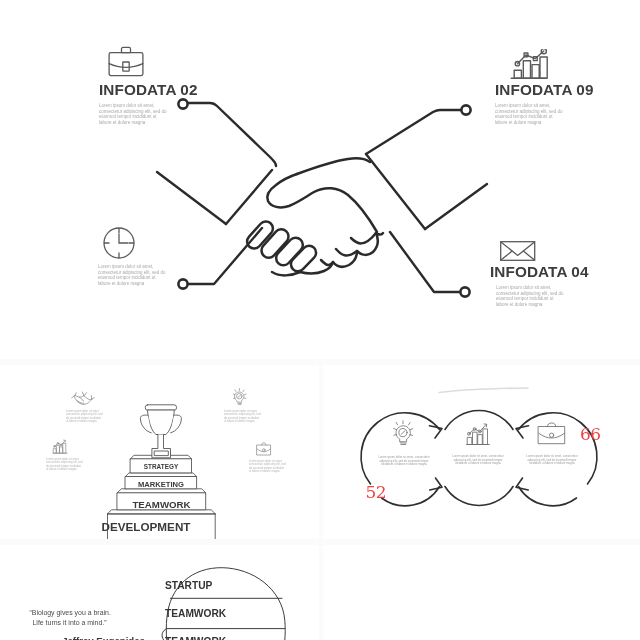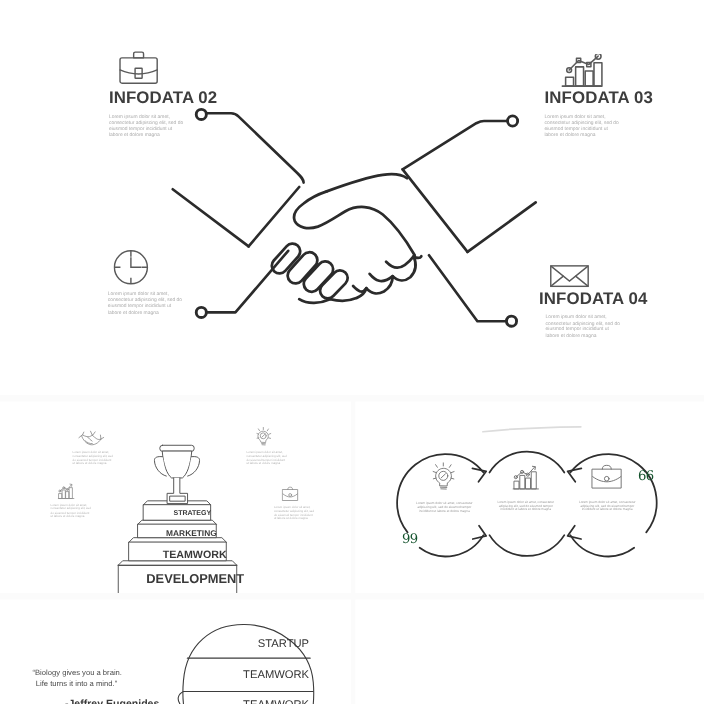--- a/index.html
+++ b/index.html
@@ -25,46 +25,46 @@
   .info-03 .info-title{margin-top:1px;}
   .info-01{left:92px;top:226px;}
   .info-01 .info-ico{margin-left:11px;height:32px;}
   .info-01 .info-title{margin-top:6px;}
   .info-01 .info-body{margin-left:6px;}
   .info-04{left:490px;top:226px;}
   .info-04 .info-ico{margin-left:10px;height:32px;padding-top:15px;box-sizing:border-box;}
   .info-04 .info-title{margin-top:6px;}
   .info-04 .info-body{margin-left:6px;}
   .ml-svg{position:absolute;left:0;top:0;}
-  .step-lbl{position:absolute;font-weight:bold;color:#3a3a3a;text-align:right;white-space:nowrap;line-height:1;}
+  .step-lbl{position:absolute;font-weight:bold;color:#3a3a3a;text-align:center;white-space:nowrap;line-height:1;}
   .s-strategy{left:130px;top:98.5px;width:62px;font-size:6.4px;}
   .s-marketing{left:125px;top:116px;width:72px;font-size:7.6px;}
   .s-teamwork{left:117px;top:135px;width:89px;font-size:9.7px;}
-  .s-development{left:112px;top:155.5px;width:110px;font-size:11.7px;}
+  .s-development{left:91px;top:155.5px;width:110px;font-size:11.7px;}
   .sideit{position:absolute;}
   .sk{display:block;}
   .sk-body{font-size:2.7px;line-height:3.35px;color:#b4b4b4;width:38px;margin-top:4px;}
   .si-a{left:71px;top:26px;}
   .si-a .sk-body{margin-left:-5px;}
   .si-b{left:233px;top:23px;}
   .si-b .sk-body{margin-left:-9px;}
   .si-c{left:52px;top:74px;}
   .si-c .sk-body{margin-left:-6px;}
   .si-d{left:256px;top:77px;}
   .si-d .sk-body{margin-left:-7px;}
   .mr-svg{position:absolute;left:0;top:0;}
   .doodle-title{position:absolute;left:121.5px;top:9.8px;font-size:12.9px;font-weight:bold;color:#3a3a3a;letter-spacing:-0.35px;white-space:nowrap;line-height:1;}
   .cyc{position:absolute;width:80px;text-align:center;}
   .cyc-ico{display:block;margin:0 auto;}
   .cyc-body{font-size:2.9px;line-height:3.6px;color:#9c9c9c;margin-top:9px;padding:0 9px;}
-  .qm{position:absolute;font-family:"DejaVu Serif",serif;font-size:12px;color:#14532d;line-height:1;letter-spacing:-0.6px;}
+  .qm{position:absolute;font-family:"DejaVu Serif",serif;font-size:17px;color:#ef4444;line-height:1;letter-spacing:-0.6px;}
   .qm-left{left:42.5px;top:119px;}
   .qm-right{left:257px;top:61px;}
   .bl-svg{position:absolute;left:0;top:0;}
-  .dome-lbl{position:absolute;font-weight:normal;color:#333;text-align:right;white-space:nowrap;line-height:1;}
+  .dome-lbl{position:absolute;font-weight:bold;color:#333;text-align:left;white-space:nowrap;line-height:1;}
   .dl-startup{left:165px;top:35.5px;width:116px;font-size:10.2px;}
   .dl-business{left:165px;top:63.5px;width:116px;font-size:10.2px;}
   .dl-teamwork{left:165px;top:92px;width:116px;font-size:10.2px;}
   .quote-text{position:absolute;left:29.5px;top:63px;font-size:6.95px;line-height:10.3px;color:#4a4a4a;white-space:nowrap;}
   .quote-text .q2{margin-left:3px;}
   .quote-author{position:absolute;left:59px;top:90.5px;font-size:9.6px;font-weight:bold;color:#3a3a3a;white-space:nowrap;line-height:1;}
   .cyc1{left:41px;top:55px;}
   .cyc2{left:115px;top:57px;}
   .cyc3{left:189px;top:57px;}
 </style>
@@ -140,21 +140,21 @@
           <rect x="13.3" y="11.8" width="7.2" height="17.5"></rect>
           <rect x="22.0" y="15.6" width="7.2" height="13.7"></rect>
           <rect x="30.0" y="8.0" width="7.2" height="21.3"></rect>
           <path d="M7.4,14.7 L16.0,6.0 L25.2,9.7 L33.8,2.0"></path>
           <circle cx="7.4" cy="14.7" r="2.2"></circle>
           <rect x="14.1" y="4.0" width="3.8" height="3.8"></rect>
           <rect x="23.4" y="7.8" width="3.8" height="3.8"></rect>
           <circle cx="33.8" cy="2.2" r="2.6"></circle>
         </g>
           </svg></div>
-      <div class="info-title">INFODATA 03</div>
+      <div class="info-title">INFODATA 09</div>
       <div class="info-body">Lorem ipsum dolor sit amet, consectetur adipiscing elit, sed do eiusmod tempor incididunt ut labore et dolore magna</div>
     </div>
     <div class="info info-01">
       <div class="info-ico"><svg width="36" height="36" viewBox="0 0 36 36">
         <g fill="none" stroke="#5a5a5a" stroke-width="1.3" stroke-linecap="butt">
           <circle cx="16" cy="17" r="15"></circle>
           <path d="M16,2 V7.5 M16,26.5 V32 M1,17 H6.5 M25.5,17 H31"></path>
           <path d="M16,7.8 V17 H25.2"></path>
         </g>
           </svg></div>
@@ -283,21 +283,21 @@
         <path d="M122.0,121.5 A40,40 0 0 0 190.0,121.5"></path>
 
         <path d="M195.5,64.5 A40,40 0 0 1 264.5,119.0"></path>
         <path d="M205.5,60.8 L193.0,63.5 L200.0,73.0"></path>
         <path d="M195.5,121.5 A40,40 0 0 0 253.5,133.0"></path>
         <path d="M205.2,125.0 L193.0,122.2 L199.5,113.0"></path>
       </g>
 
     </svg>
 
-    <div class="qm qm-left">99</div>
+    <div class="qm qm-left">52</div>
     <div class="qm qm-right">66</div>
 
     <div class="cyc cyc1">
       <svg class="cyc-ico" width="22" height="27" viewBox="0 0 22 27">
         <g fill="none" stroke="#6e6e6e" stroke-width="0.8" stroke-linecap="round" stroke-linejoin="round">
           <path d="M6.5,19.0 C3.5,17.2 2.2,13.4 3.6,10.1 C5.1,6.6 9.1,4.9 12.7,6.2 C16.3,7.6 18.2,11.5 17.0,15.1 C16.4,16.8 15.2,18.2 13.7,19.0 L13.5,21.8 L6.9,21.6 Z"></path>
           <path d="M7.3,22.9 L13.2,23.1 M7.8,24.4 L12.7,24.6"></path>
           <circle cx="10.0" cy="12.6" r="4.1"></circle>
           <path d="M8.2,14.3 L11.9,10.8"></path>
           <path d="M10.0,0.8 L10.0,3.6 M3.0,2.4 L4.6,4.8 M17.1,2.5 L15.5,4.9 M0.7,8.6 L3.4,9.6 M19.8,8.7 L17.1,9.7 M0.9,15.3 L3.6,14.6 M19.6,15.4 L16.9,14.7"></path>

